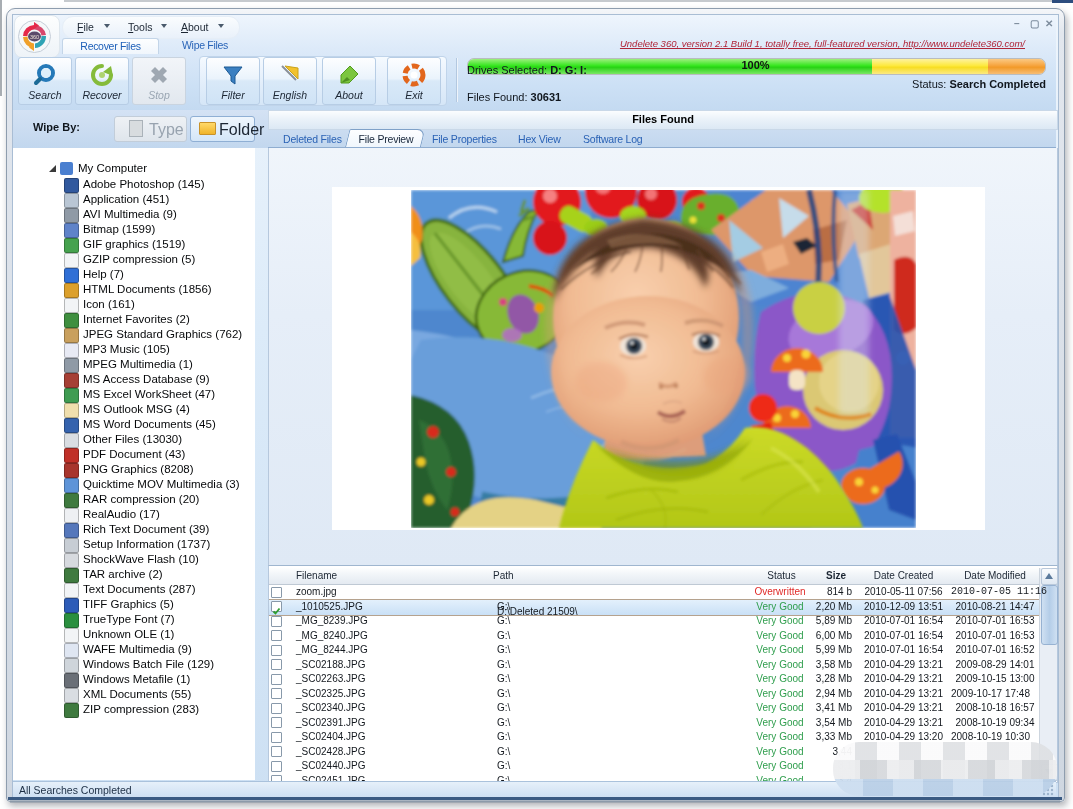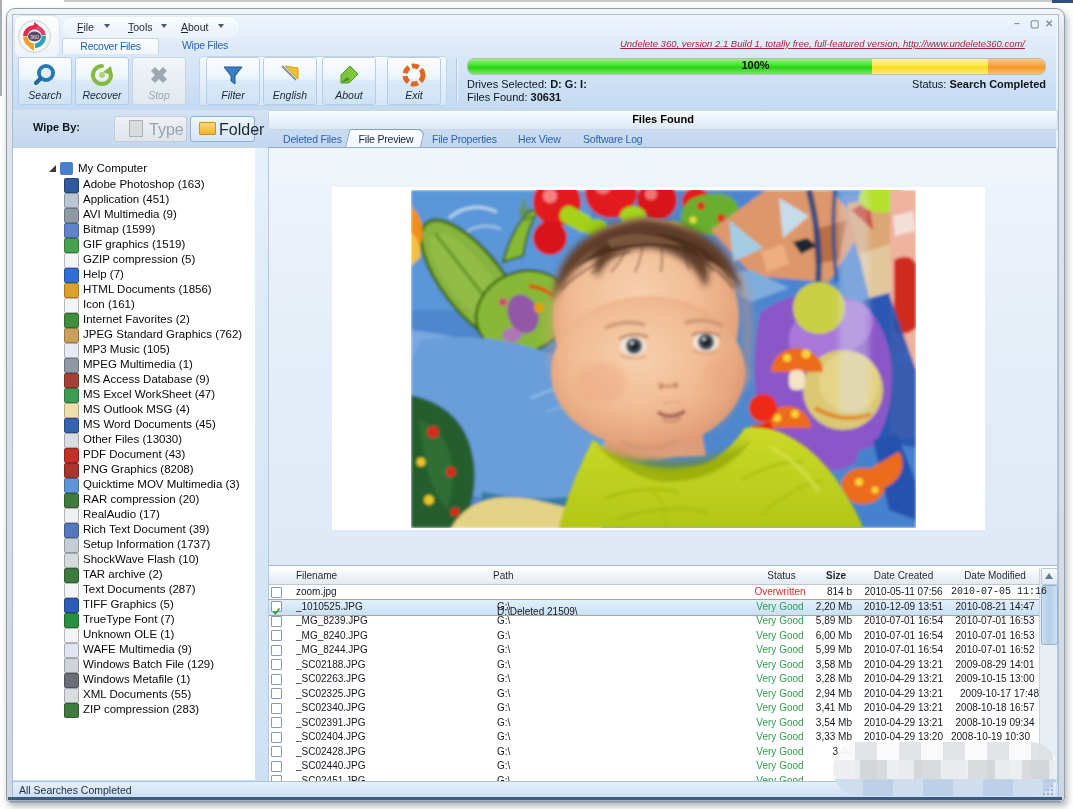--- a/index.html
+++ b/index.html
@@ -189,21 +189,21 @@
     </svg>
     <div class="lbl">Exit</div>
   </div>
 
   <div class="abs" id="pbar">
     <div class="abs" id="pgreen"></div>
     <div class="abs" id="pyellow"></div>
     <div class="abs" id="porange"></div>
   </div>
   <div class="abs" id="plabel">100%</div>
-  <div class="abs info" style="left:467px;top:78px;">Drives Selected: <b>D: G: I:</b></div>
+  <div class="abs info" style="left:467px;top:64px;">Drives Selected: <b>D: G: I:</b></div>
   <div class="abs info" style="left:467px;top:91px;">Files Found: <b>30631</b></div>
   <div class="abs info" style="left:746px;top:78px;width:300px;text-align:right;">Status: <b>Search Completed</b></div>
 
   <div class="abs" id="grouprow"></div>
   <div class="abs" style="left:33px;top:121px;font-size:11px;font-weight:bold;color:#10161d;">Wipe By:</div>
   <div class="abs gbtn dis" style="left:114px;width:71px;">
     <span style="position:absolute;left:14px;top:3px;width:12px;height:15px;background:#d8dcdf;border:1px solid #aab2b9;"></span>
     <span style="position:absolute;left:34px;top:4px;">Type</span>
   </div>
   <div class="abs gbtn" style="left:190px;width:63px;">
@@ -223,21 +223,21 @@
   <div class="abs" id="tree">
     <div class="ti" style="top:13px;left:35px;">
       <svg style="position:absolute;left:0;top:3px;" width="9" height="9" viewBox="0 0 9 9">
         <polygon points="8,1 8,8 1,8" fill="#3a3a3a"></polygon>
       </svg>
       <span class="ic" style="left:12px;background:#4a7fd0;"></span>
       <span class="tx" style="left:30px;">My Computer</span>
     </div>
     <div class="ti" style="top:29px;">
       <span class="ic" style="background:#31599e;border:1px solid rgba(0,0,0,.25);"></span>
-      <span class="tx">Adobe Photoshop (163)</span>
+      <span class="tx">Adobe Photoshop (145)</span>
     </div>
     <div class="ti" style="top:44px;">
       <span class="ic" style="background:#b9c6d4;border:1px solid rgba(0,0,0,.25);"></span>
       <span class="tx">Application (451)</span>
     </div>
     <div class="ti" style="top:59px;">
       <span class="ic" style="background:#8f9aa6;border:1px solid rgba(0,0,0,.25);"></span>
       <span class="tx">AVI Multimedia (9)</span>
     </div>
     <div class="ti" style="top:74px;">
@@ -680,21 +680,21 @@
 <div class="abs cell" style="left:747px;width:66px;top:673px;text-align:center;color:#2f9e4d;">Very Good</div>
 <div class="abs cell" style="left:814px;width:38px;top:673px;text-align:right;">3,28 Mb</div>
 <div class="abs cell" style="left:856px;width:95px;top:673px;text-align:center;">2010-04-29 13:21</div>
 <div class="abs cell" style="left:951px;width:88px;top:673px;text-align:center;">2009-10-15 13:00</div>
 <div class="abs cb" style="left:271px;top:688px;"></div>
 <div class="abs cell" style="left:296px;top:687.5px;">_SC02325.JPG</div>
 <div class="abs cell" style="left:497px;top:687.5px;">G:\</div>
 <div class="abs cell" style="left:747px;width:66px;top:687.5px;text-align:center;color:#2f9e4d;">Very Good</div>
 <div class="abs cell" style="left:814px;width:38px;top:687.5px;text-align:right;">2,94 Mb</div>
 <div class="abs cell" style="left:856px;width:95px;top:687.5px;text-align:center;">2010-04-29 13:21</div>
-<div class="abs cell" style="left:951px;width:88px;top:687.5px;text-align:right;">2009-10-17 17:48</div>
+<div class="abs cell" style="left:951px;width:88px;top:687.5px;text-align:left;">2009-10-17 17:48</div>
 <div class="abs cb" style="left:271px;top:702.5px;"></div>
 <div class="abs cell" style="left:296px;top:702px;">_SC02340.JPG</div>
 <div class="abs cell" style="left:497px;top:702px;">G:\</div>
 <div class="abs cell" style="left:747px;width:66px;top:702px;text-align:center;color:#2f9e4d;">Very Good</div>
 <div class="abs cell" style="left:814px;width:38px;top:702px;text-align:right;">3,41 Mb</div>
 <div class="abs cell" style="left:856px;width:95px;top:702px;text-align:center;">2010-04-29 13:21</div>
 <div class="abs cell" style="left:951px;width:88px;top:702px;text-align:center;">2008-10-18 16:57</div>
 <div class="abs cb" style="left:271px;top:717px;"></div>
 <div class="abs cell" style="left:296px;top:716.5px;">_SC02391.JPG</div>
 <div class="abs cell" style="left:497px;top:716.5px;">G:\</div>

